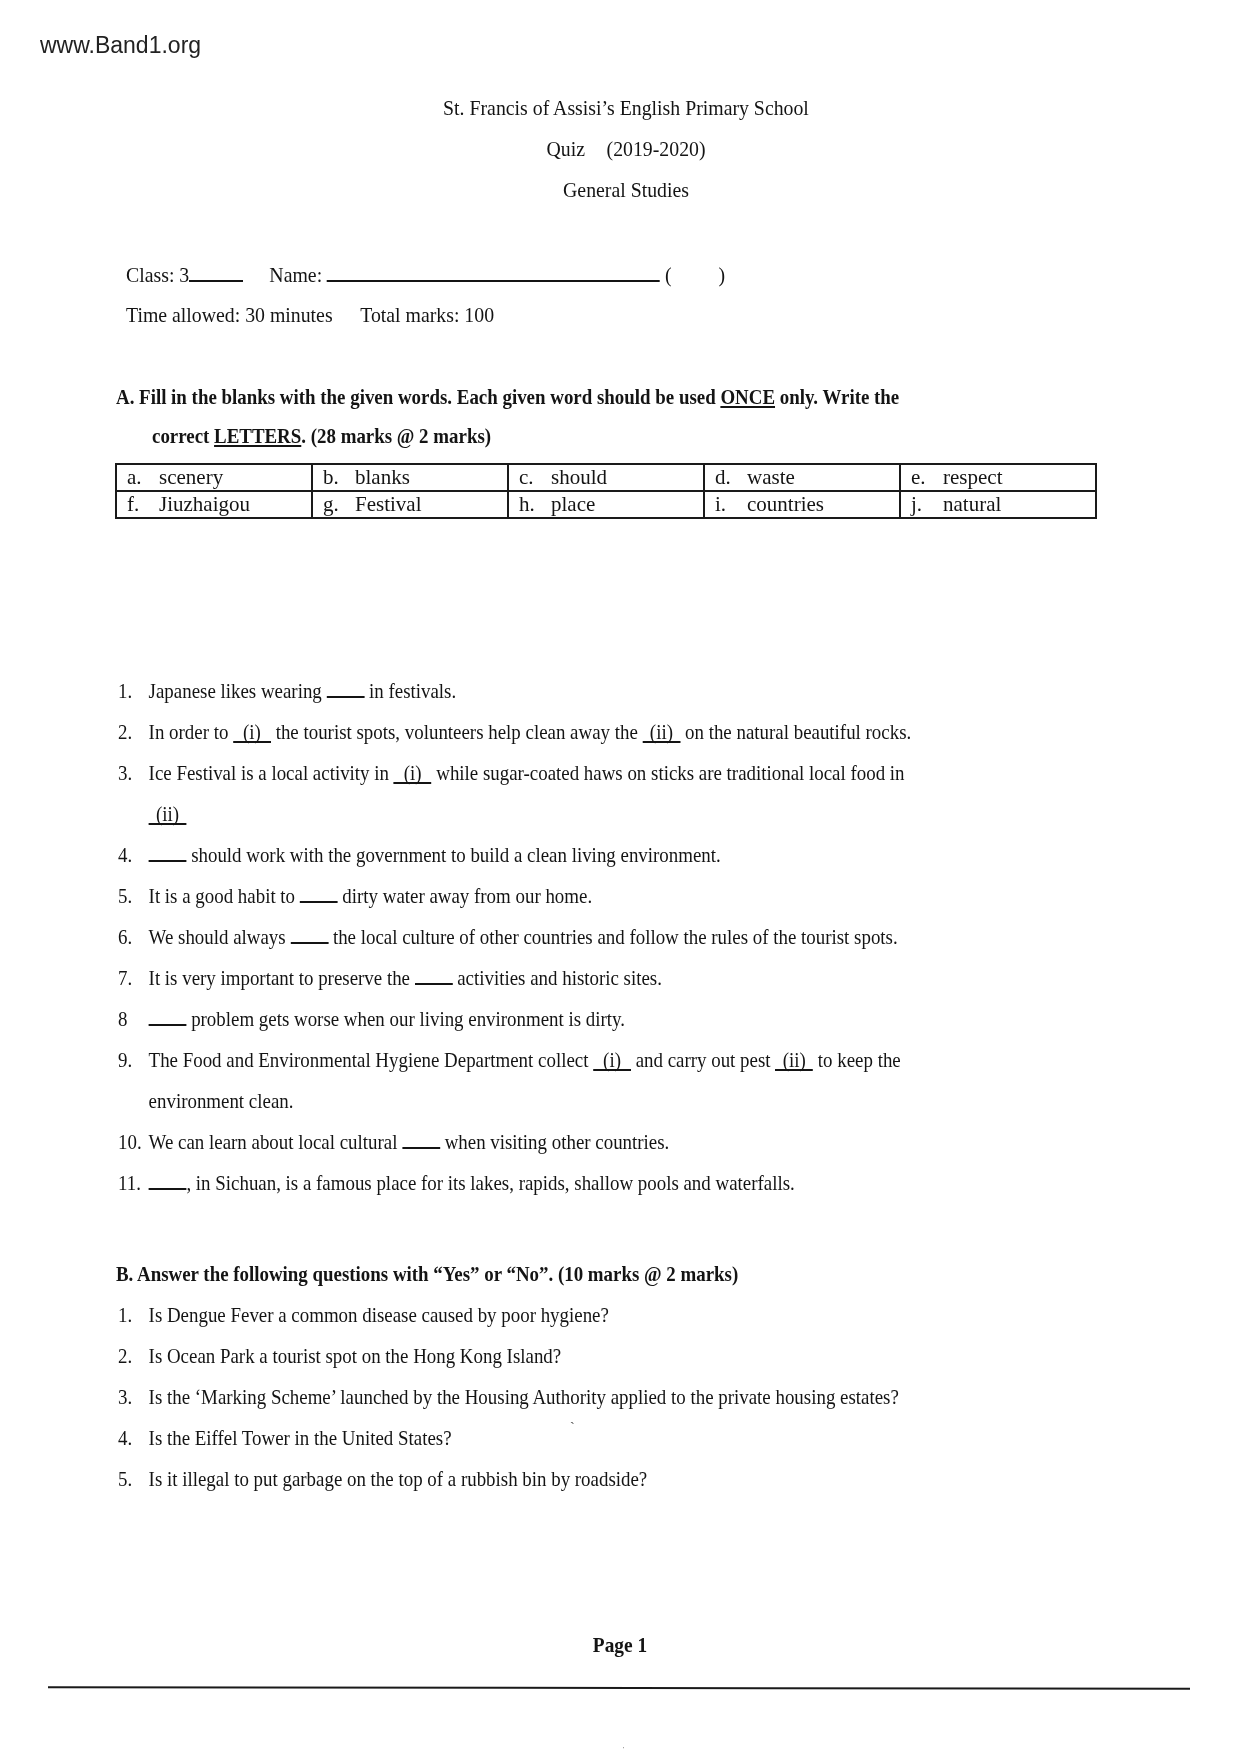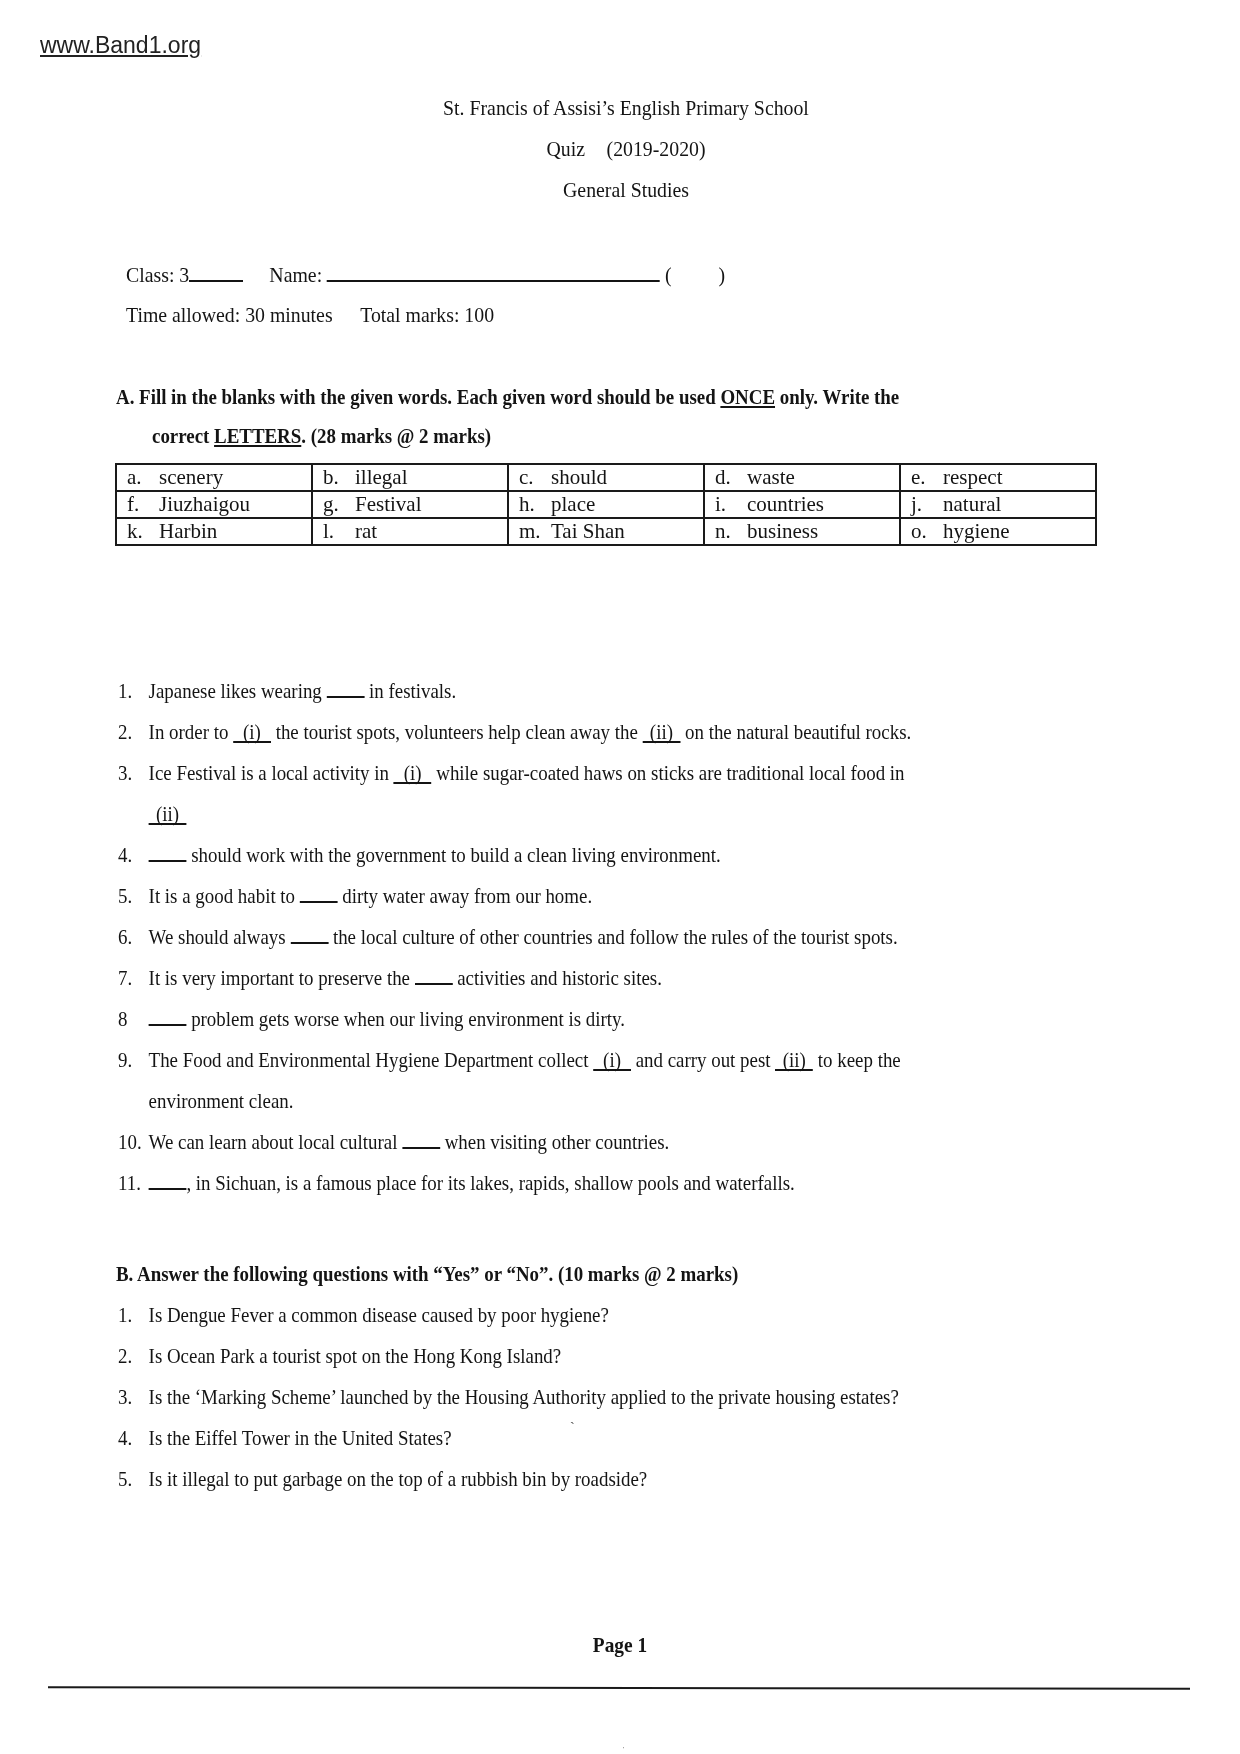--- a/index.html
+++ b/index.html
@@ -4,21 +4,21 @@
 <style>
   html, body { margin: 0; padding: 0; background: #ffffff; }
   body {
     width: 1240px; height: 1754px; position: relative; overflow: hidden;
     font-family: "Liberation Serif", "DejaVu Serif", serif;
     color: #141414;
   }
   .watermark {
     position: absolute; left: 40px; top: 32px;
     font-family: "Liberation Sans", "DejaVu Sans", sans-serif;
-    font-size: 23px; color: #222; text-decoration: underline;
+    font-size: 23px; color: #222;
   }
   .header-line {
     position: absolute; left: 0; width: 1240px; text-align: center;
     font-size: 22px; transform: scaleX(0.9); transform-origin: 620px 0;
   }
   .hl1 { top: 95px; left: 6px; }
   .hl2 { top: 136px; left: 6px; }
   .hl2 .gap { display: inline-block; width: 24px; }
   .hl3 { top: 177px; left: 6px; }
 
@@ -90,38 +90,31 @@
   <span>Total marks: 100</span>
 </div>
 
 <div class="section-title secA1"><span>A.  Fill in the blanks with the given words. Each given word should be used </span><span class="u">ONCE</span><span> only. Write the</span></div>
 <div class="section-title secA2"><span>correct </span><span class="u">LETTERS</span><span>. (28 marks @ 2 marks)</span></div>
 
 <table class="words">
   <tbody>
       <tr>
     <td><span class="let">a.</span><span>scenery</span></td>
-    <td><span class="let">b.</span><span>illegal</span></td>
+    <td><span class="let">b.</span><span>blanks</span></td>
     <td><span class="let">c.</span><span>should</span></td>
     <td><span class="let">d.</span><span>waste</span></td>
     <td><span class="let">e.</span><span>respect</span></td>
   </tr>
   <tr>
     <td><span class="let">f.</span><span>Jiuzhaigou</span></td>
     <td><span class="let">g.</span><span>Festival</span></td>
     <td><span class="let">h.</span><span>place</span></td>
     <td><span class="let">i.</span><span>countries</span></td>
     <td><span class="let">j.</span><span>natural</span></td>
-  </tr>
-  <tr>
-    <td><span class="let">k.</span><span>Harbin</span></td>
-    <td><span class="let">l.</span><span>rat</span></td>
-    <td><span class="let">m.</span><span>Tai Shan</span></td>
-    <td><span class="let">n.</span><span>business</span></td>
-    <td><span class="let">o.</span><span>hygiene</span></td>
   </tr>
 </tbody>
   </table>
 
 <div class="q" style="top:679px"><span class="num">1.</span><span>Japanese likes wearing </span><span class="blank"></span><span> in festivals.</span></div>
 
 <div class="q" style="top:720px"><span class="num">2.</span><span>In order to </span><span class="blank">(i)</span><span> the tourist spots, volunteers help clean away the </span><span class="blank">(ii)</span><span> on the natural beautiful rocks.</span></div>
 
 <div class="q" style="top:761px"><span class="num">3.</span><span>Ice Festival is a local activity in </span><span class="blank">(i)</span><span> while sugar-coated haws on sticks are traditional local food in</span></div>
 <div class="q" style="top:802px"><span class="cont"></span><span class="blank">(ii)</span></div>

